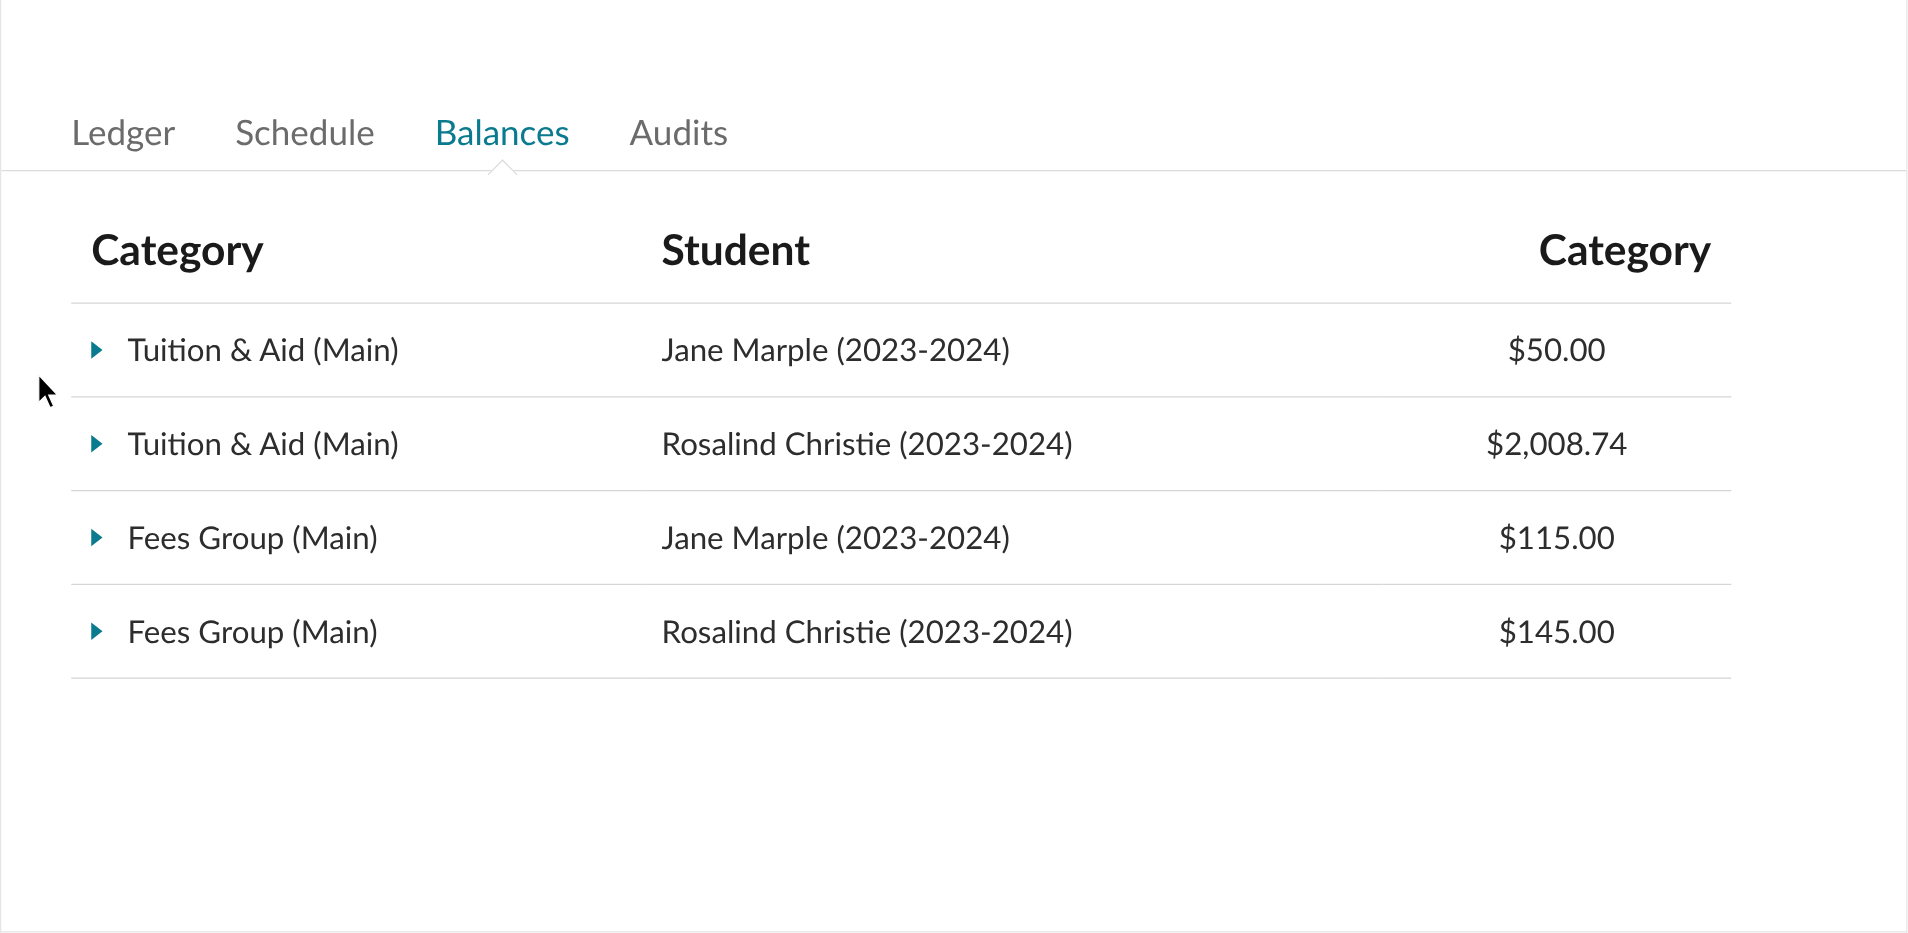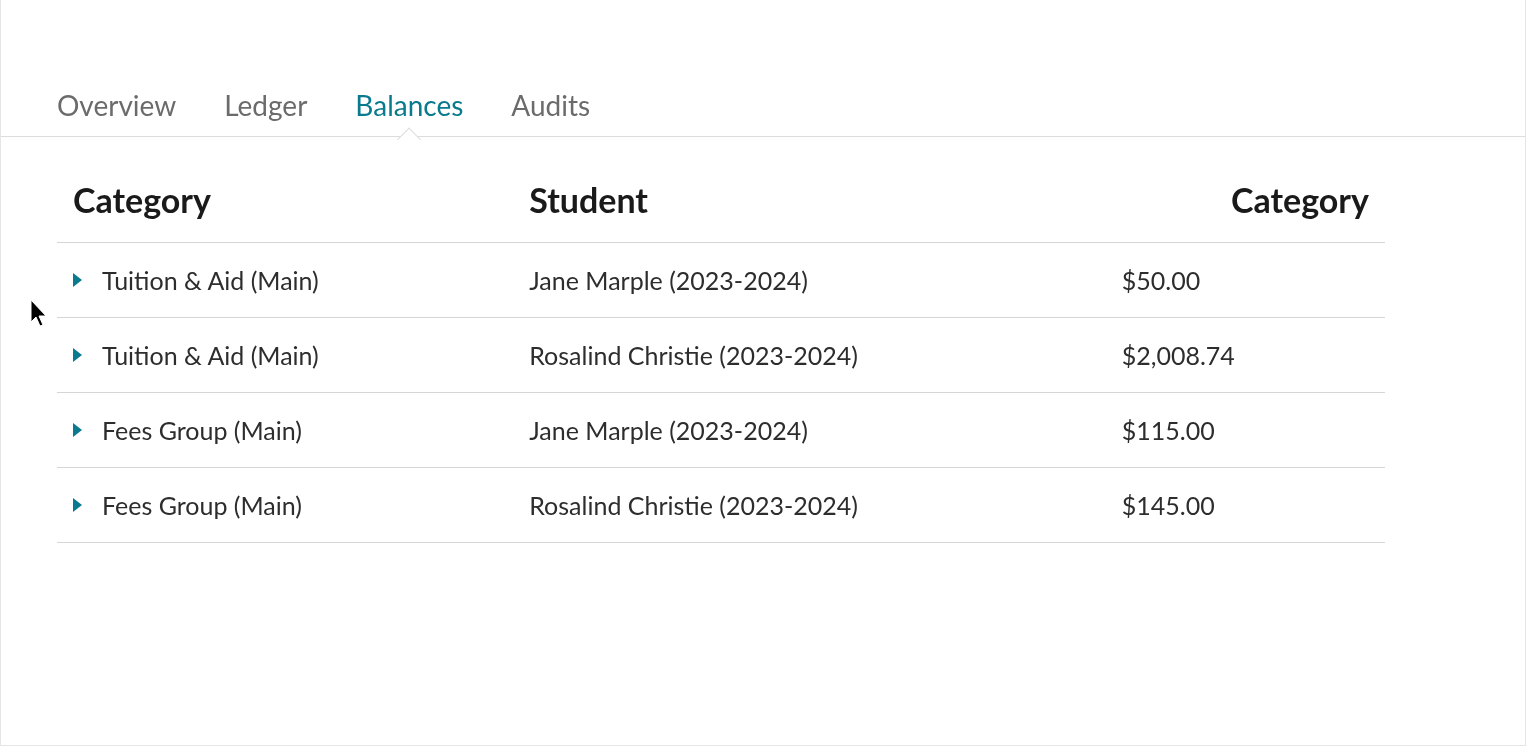--- a/index.html
+++ b/index.html
@@ -69,21 +69,21 @@
       text-align: right;
     }
     .table tbody td {
       font-size: 25px;
       color: #2d2d2d;
       padding: 22px 16px;
       border-bottom: 1px solid #d5d5d5;
       font-weight: 400;
     }
     .table tbody td:last-child {
-      text-align: left;
+      text-align: center;
     }
     .category-cell {
       display: flex;
       align-items: center;
       gap: 20px;
     }
     .caret {
       width: 0;
       height: 0;
       border-top: 7px solid transparent;
@@ -105,22 +105,22 @@
     .cursor svg {
       width: 20px;
       height: 28px;
     }
   </style>
 </head>
 <body>
 
 <div class="container">
   <div class="tabs">
-    <div class="tab">Overview</div>
     <div class="tab">Ledger</div>
+    <div class="tab">Schedule</div>
     <div class="tab active">Balances</div>
     <div class="tab">Audits</div>
   </div>
 
   <table class="table">
     <thead>
       <tr>
         <th>Category</th>
         <th>Student</th>
         <th>Category</th>

